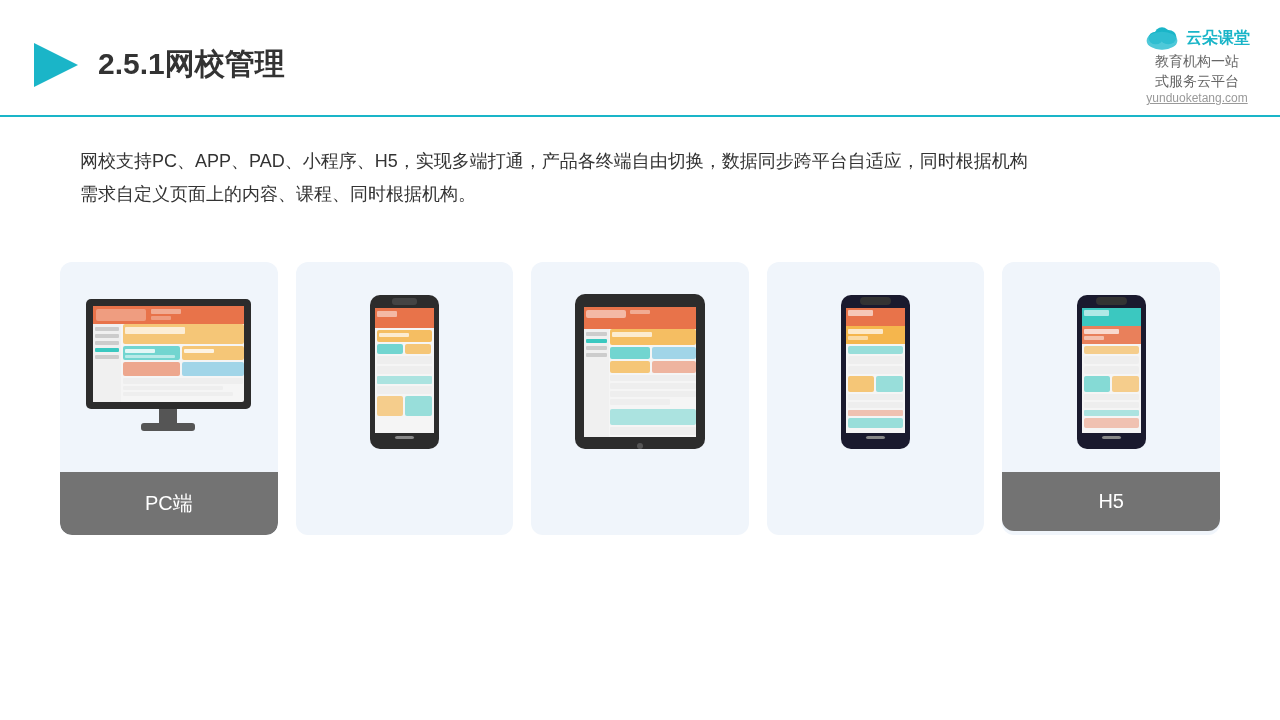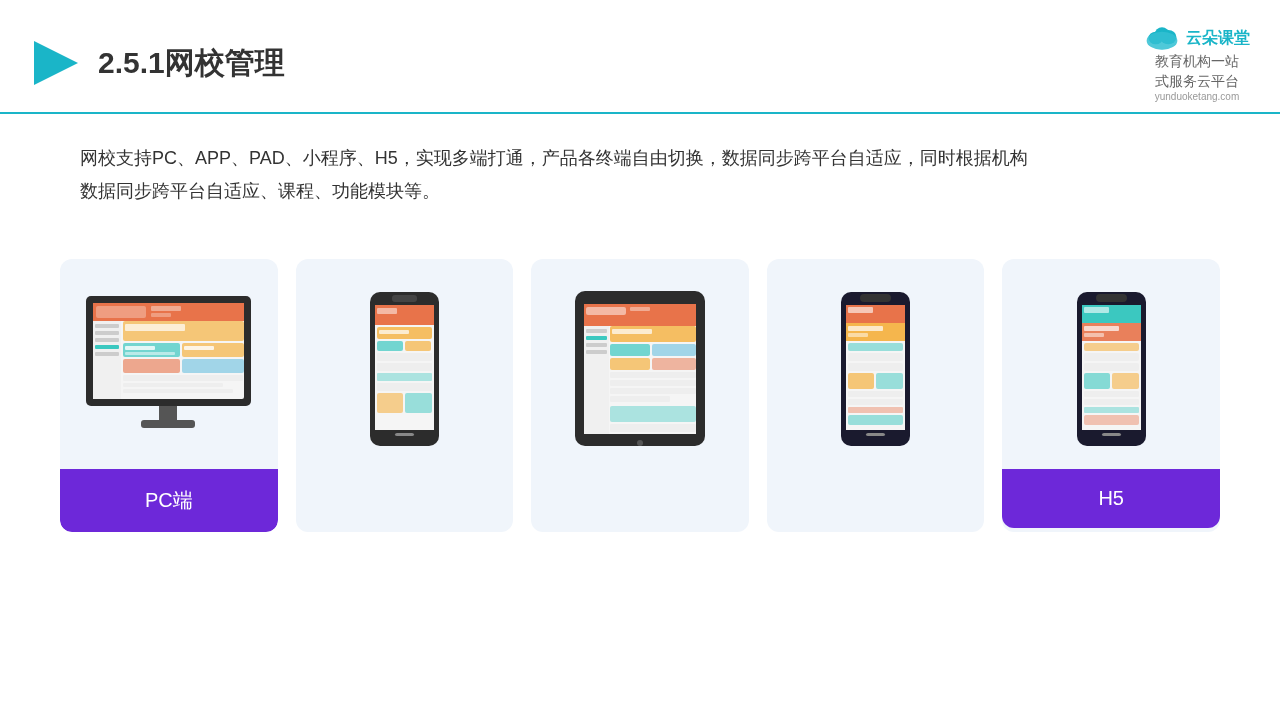--- a/index.html
+++ b/index.html
@@ -48,22 +48,23 @@
       color: #1ab5c8;
       font-weight: bold;
     }
     .logo-sub {
       font-size: 14px;
       color: #666;
       text-align: center;
       line-height: 1.4;
     }
     .logo-url {
-      font-size: 10px;
+      font-size: 12px;
       color: #999;
+      text-decoration: underline;
     }
 
     
     .description {
       padding: 28px 32px 10px 80px;
       font-size: 18px;
       color: #333;
       line-height: 1.85;
     }
 
@@ -91,21 +92,21 @@
       height: 210px;
       display: flex;
       align-items: center;
       justify-content: center;
       padding: 20px 15px 10px;
       position: relative;
     }
 
     .card-label {
       width: 100%;
-      background: #6d28d9;
+      background: #737373;
       color: white;
       text-align: center;
       font-size: 20px;
       font-weight: 500;
       padding: 18px 0;
       border-radius: 0 0 12px 12px;
     }
 
     
     .pc-mockup {
@@ -155,21 +156,21 @@
       </svg>
       <span class="logo-text">云朵课堂</span>
     </div>
     <span class="logo-sub">教育机构一站<br>式服务云平台</span>
     <span class="logo-url">yunduoketang.com</span>
   </div>
 </div>
 
 <div class="description">
   <div>网校支持PC、APP、PAD、小程序、H5，实现多端打通，产品各终端自由切换，数据同步跨平台自适应，同时根据机构</div>
-  <div>数据同步跨平台自适应、课程、功能模块等。</div>
+  <div>需求自定义页面上的内容、课程、同时根据机构。</div>
 </div>
 
 <div class="cards-container">
 
   <div class="card">
     <div class="card-image-area">
 
       <svg class="pc-mockup" viewBox="0 0 175 155" xmlns="http://www.w3.org/2000/svg">
 
         <rect x="5" y="5" width="165" height="110" rx="5" ry="5" fill="#2c2c2c"></rect>

